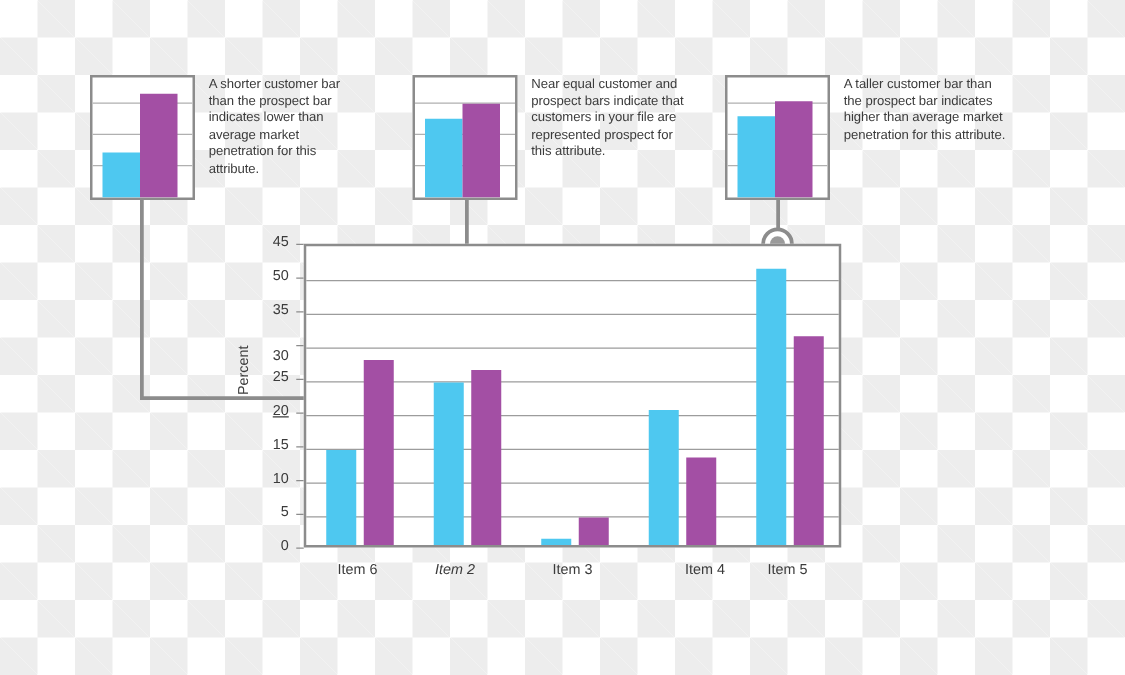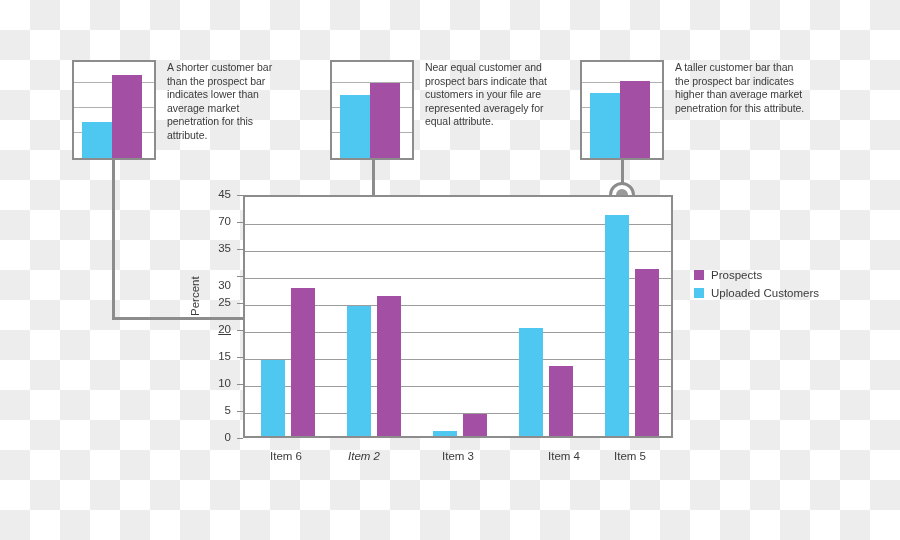--- a/index.html
+++ b/index.html
@@ -162,21 +162,21 @@
   <div class="callout" style="left:330px; top:60px; width:230px;">
     <div class="mini" style="left:0px; top:0px; width:84px; height:100px;">
       <div class="mini-grid" style="bottom:25px;"></div>
       <div class="mini-grid" style="bottom:50px;"></div>
       <div class="mini-grid" style="bottom:75px;"></div>
       <div class="mini-bars">
         <div class="mini-bar cyan" style="height:66%;"></div>
         <div class="mini-bar purple" style="height:78%;"></div>
       </div>
     </div>
-    <div class="callout-text" style="position:absolute; left:95px; top:1px; width:125px;">Near equal customer and prospect bars indicate that customers in your file are represented averagely for equal attribute.</div>
+    <div class="callout-text" style="position:absolute; left:95px; top:1px; width:125px;">Near equal customer and prospect bars indicate that customers in your file are represented prospect for this attribute.</div>
   </div>
 
   <div class="callout" style="left:580px; top:60px; width:240px;">
     <div class="mini" style="left:0px; top:0px; width:84px; height:100px;">
       <div class="mini-grid" style="bottom:25px;"></div>
       <div class="mini-grid" style="bottom:50px;"></div>
       <div class="mini-grid" style="bottom:75px;"></div>
       <div class="mini-bars">
         <div class="mini-bar cyan" style="height:68%;"></div>
         <div class="mini-bar purple" style="height:80%;"></div>
@@ -199,21 +199,21 @@
         <div class="ytick-label" style="left: 201px; top: 350px;">15</div>
         <div class="ytick-mark" style="left: 237px; top: 357px;"></div>
         <div class="ytick-label" style="left: 201px; top: 323px; text-decoration: underline;">20</div>
         <div class="ytick-mark" style="left: 237px; top: 330px;"></div>
         <div class="ytick-label" style="left: 201px; top: 296px;">25</div>
         <div class="ytick-mark" style="left: 237px; top: 303px;"></div>
         <div class="ytick-label" style="left: 201px; top: 279px;">30</div>
         <div class="ytick-mark" style="left: 237px; top: 276px;"></div>
         <div class="ytick-label" style="left: 201px; top: 242px;">35</div>
         <div class="ytick-mark" style="left: 237px; top: 249px;"></div>
-        <div class="ytick-label" style="left: 201px; top: 215px;">70</div>
+        <div class="ytick-label" style="left: 201px; top: 215px;">50</div>
         <div class="ytick-mark" style="left: 237px; top: 222px;"></div>
         <div class="ytick-label" style="left: 201px; top: 188px;">45</div>
         <div class="ytick-mark" style="left: 237px; top: 195px;"></div>
       </div>
 
     <div class="plot" style="left:243px; top:195px; width:430px; height:243px;">
       <div id="gridlines">
           <div class="gridline" style="top: 216px;"></div>
           <div class="gridline" style="top: 189px;"></div>
           <div class="gridline" style="top: 162px;"></div>
@@ -238,27 +238,15 @@
     </div>
 
     <div id="xticks">
         <div class="xtick-label" style="left: 246px; top: 450px; width: 80px;">Item 6</div>
         <div class="xtick-label" style="left: 324px; top: 450px; width: 80px; font-style: italic;">Item 2</div>
         <div class="xtick-label" style="left: 418px; top: 450px; width: 80px;">Item 3</div>
         <div class="xtick-label" style="left: 524px; top: 450px; width: 80px;">Item 4</div>
         <div class="xtick-label" style="left: 590px; top: 450px; width: 80px;">Item 5</div>
       </div>
 
-    <div class="legend" style="left:694px; top:269px;">
-      <div id="legend-rows">
-          <div class="legend-row">
-            <span class="legend-swatch" style="background: rgb(163, 79, 164);"></span>
-            <span class="legend-label">Prospects</span>
-          </div>
-          <div class="legend-row">
-            <span class="legend-swatch" style="background: rgb(78, 200, 240);"></span>
-            <span class="legend-label">Uploaded Customers</span>
-          </div>
-        </div>
-    </div>
   </div>
 
 </div>
 
 </body></html>

